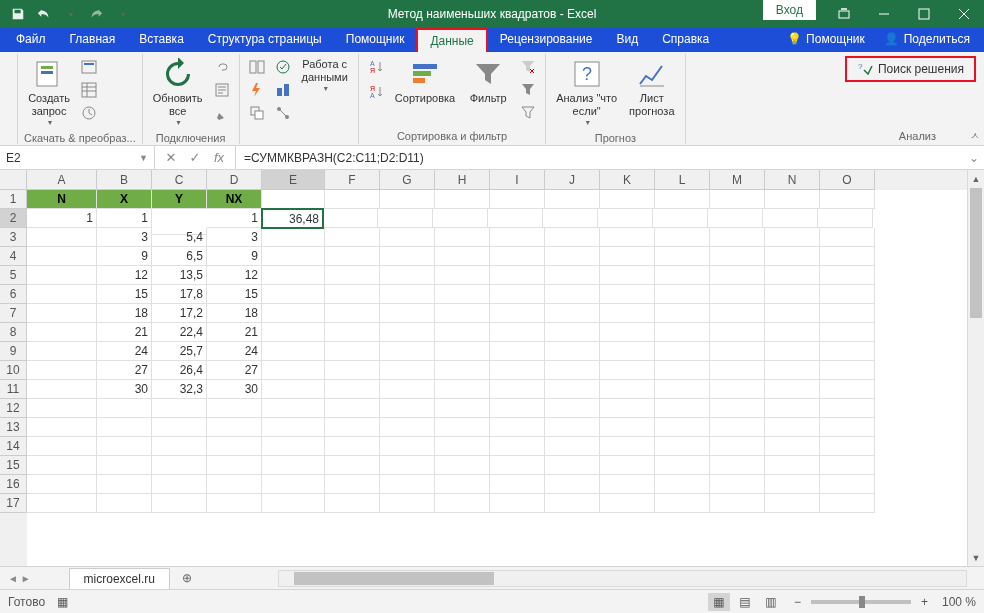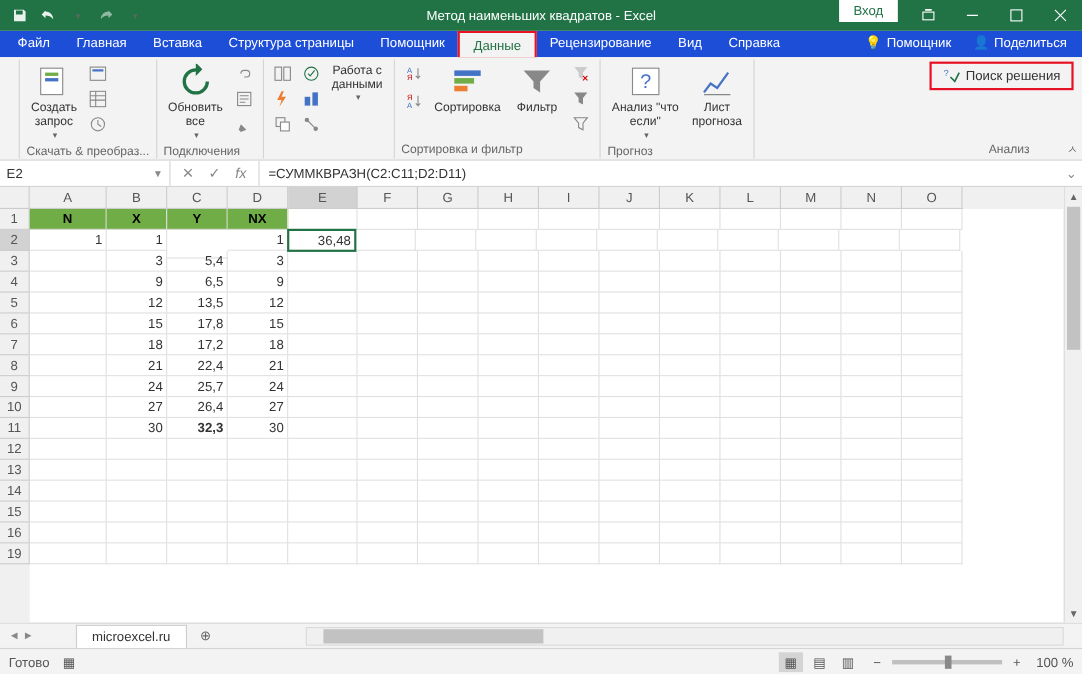--- a/index.html
+++ b/index.html
@@ -20,21 +20,21 @@
 .tabs { height: 24px; background: #1d4ed8; display: flex; align-items: flex-start; padding: 0 4px; gap: 0; }
 .tab { padding: 4px 12px; color: #fff; font-size: 12px; cursor: pointer; }
 .tab.highlighted { border: 2px solid #e81123; background: #f3f3f3; color: #217346; }
 .tabs-right { margin-left: auto; display: flex; align-items: center; }
 .tab-assist { padding: 4px 10px; color: #fff; display: flex; align-items: center; gap: 4px; }
 
 
 .ribbon { height: 94px; background: #f3f3f3; border-bottom: 1px solid #d4d4d4; display: flex; padding: 2px 2px 0 2px; position: relative; }
 .ribbon-group { border-right: 1px solid #d4d4d4; padding: 2px 6px 0 6px; display: flex; flex-direction: column; height: 90px; }
 .group-content { flex: 1; display: flex; align-items: flex-start; gap: 4px; }
-.group-label { font-size: 11px; color: #666; padding: 2px 0; }
+.group-label { text-align: center; font-size: 11px; color: #666; padding: 2px 0; }
 .big-btn { display: flex; flex-direction: column; align-items: center; justify-content: flex-start; padding: 2px 4px; min-width: 50px; text-align: center; font-size: 11px; line-height: 1.2; }
 .big-btn .icon { width: 32px; height: 32px; margin-bottom: 2px; }
 .small-btn-col { display: flex; flex-direction: column; gap: 1px; }
 .small-btn { display: flex; align-items: center; gap: 3px; padding: 1px 3px; font-size: 11px; height: 22px; }
 .small-btn .icon { width: 16px; height: 16px; }
 .solver-btn { border: 2px solid #e81123; padding: 3px 10px; display: flex; align-items: center; gap: 5px; font-size: 12px; background: #f3f3f3; }
 .ribbon-collapse { position: absolute; right: 4px; bottom: 2px; font-size: 10px; color: #666; }
 
 
 .formula-bar { height: 24px; border-bottom: 1px solid #d4d4d4; display: flex; align-items: center; background: #fff; }
@@ -409,21 +409,21 @@
       <div class="row-h">7</div>
       <div class="row-h">8</div>
       <div class="row-h">9</div>
       <div class="row-h">10</div>
       <div class="row-h">11</div>
       <div class="row-h">12</div>
       <div class="row-h">13</div>
       <div class="row-h">14</div>
       <div class="row-h">15</div>
       <div class="row-h">16</div>
-      <div class="row-h">19</div>
+      <div class="row-h">17</div>
     </div>
   <div class="cells" id="cells">
       <div class="row">
         <div class="cell hdr" style="width: 70px;">N</div>
         <div class="cell hdr" style="width: 55px;">X</div>
         <div class="cell hdr" style="width: 55px;">Y</div>
         <div class="cell hdr" style="width: 55px;">NX</div>
         <div class="cell" style="width: 63px;"></div>
         <div class="cell" style="width: 55px;"></div>
         <div class="cell" style="width: 55px;"></div>
@@ -585,21 +585,21 @@
         <div class="cell" style="width: 55px;"></div>
         <div class="cell" style="width: 55px;"></div>
         <div class="cell" style="width: 55px;"></div>
         <div class="cell" style="width: 55px;"></div>
         <div class="cell" style="width: 55px;"></div>
         <div class="cell" style="width: 55px;"></div>
       </div>
       <div class="row">
         <div class="cell" style="width: 70px;"></div>
         <div class="cell" style="width: 55px;">30</div>
-        <div class="cell" style="width: 55px; font-weight: bold;">32,3</div>
+        <div class="cell" style="width: 55px;">32,3</div>
         <div class="cell" style="width: 55px;">30</div>
         <div class="cell" style="width: 63px;"></div>
         <div class="cell" style="width: 55px;"></div>
         <div class="cell" style="width: 55px;"></div>
         <div class="cell" style="width: 55px;"></div>
         <div class="cell" style="width: 55px;"></div>
         <div class="cell" style="width: 55px;"></div>
         <div class="cell" style="width: 55px;"></div>
         <div class="cell" style="width: 55px;"></div>
         <div class="cell" style="width: 55px;"></div>

